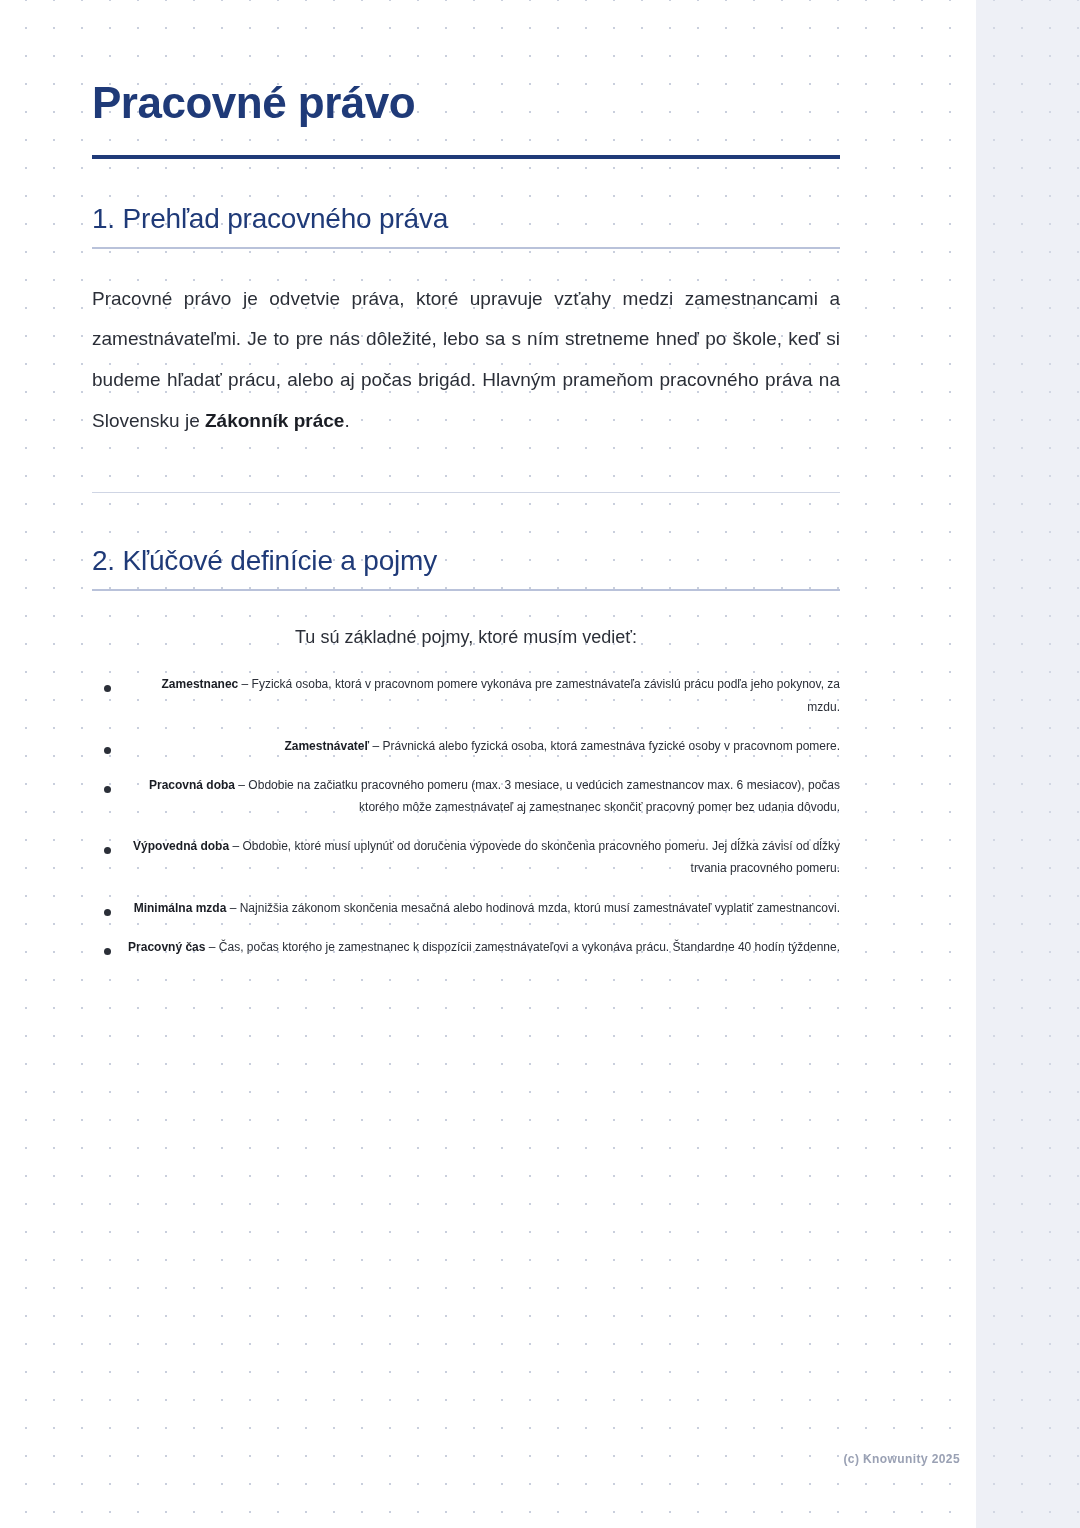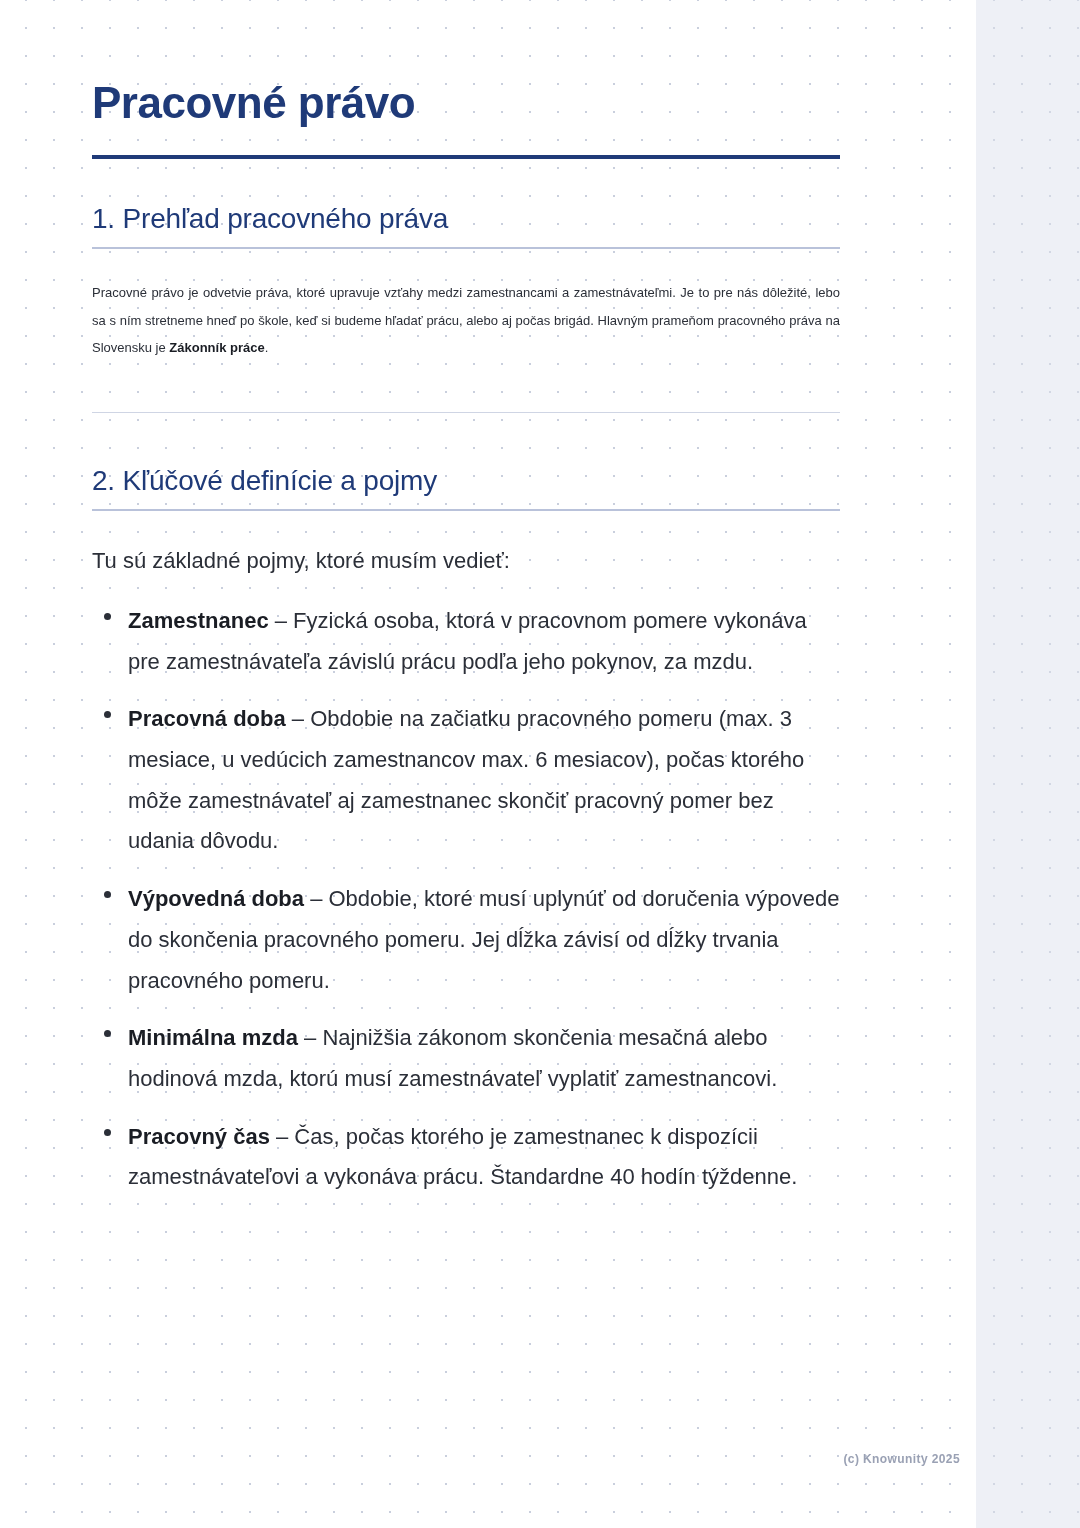--- a/index.html
+++ b/index.html
@@ -76,56 +76,58 @@
     letter-spacing: -0.2px;
   }
   .section-rule {
     height: 2px;
     background: #b9c2da;
     width: 100%;
     margin-bottom: 30px;
   }
 
   p.body-text {
-    font-size: 13px;
+    font-size: 19px;
     line-height: 2.15;
     color: #2b2f38;
     margin: 0;
     text-align: justify;
   }
   p.body-text.lead {
     margin-bottom: 0;
   }
 
   .divider {
     height: 1px;
     background: #cfd5e4;
     width: 100%;
     margin: 50px 0 52px 0;
   }
 
   .intro-line {
-    font-size: 22px;
+    font-size: 18px;
     color: #2b2f38;
     margin: 16px 0 20px 0;
     line-height: 1.8;
+    text-align: center;
   }
 
   ul.term-list {
     list-style: none;
     margin: 0;
     padding: 0;
   }
   ul.term-list > li {
     position: relative;
     padding-left: 36px;
     margin-bottom: 17px;
-    font-size: 22px;
+    font-size: 12px;
     line-height: 1.85;
     color: #2b2f38;
+    text-align: right;
   }
   ul.term-list > li::before {
     content: "";
     position: absolute;
     left: 12px;
     top: 12px;
     width: 7px;
     height: 7px;
     border-radius: 50%;
     background: #2b2f38;
@@ -170,20 +172,21 @@
 
     <div class="divider"></div>
 
     <h2 class="section-title">2. Kľúčové definície a pojmy</h2>
     <div class="section-rule"></div>
 
     <p class="intro-line">Tu sú základné pojmy, ktoré musím vedieť:</p>
 
     <ul class="term-list">
       <li><span class="term">Zamestnanec</span><span> – Fyzická osoba, ktorá v pracovnom pomere vykonáva pre zamestnávateľa závislú prácu podľa jeho pokynov, za mzdu.</span></li>
+      <li><span class="term">Zamestnávateľ</span><span> – Právnická alebo fyzická osoba, ktorá zamestnáva fyzické osoby v pracovnom pomere.</span></li>
       <li><span class="term">Pracovná doba</span><span> – Obdobie na začiatku pracovného pomeru (max. 3 mesiace, u vedúcich zamestnancov max. 6 mesiacov), počas ktorého môže zamestnávateľ aj zamestnanec skončiť pracovný pomer bez udania dôvodu.</span></li>
       <li><span class="term">Výpovedná doba</span><span> – Obdobie, ktoré musí uplynúť od doručenia výpovede do skončenia pracovného pomeru. Jej dĺžka závisí od dĺžky trvania pracovného pomeru.</span></li>
       <li><span class="term">Minimálna mzda</span><span> – Najnižšia zákonom skončenia mesačná alebo hodinová mzda, ktorú musí zamestnávateľ vyplatiť zamestnancovi.</span></li>
       <li><span class="term">Pracovný čas</span><span> – Čas, počas ktorého je zamestnanec k dispozícii zamestnávateľovi a vykonáva prácu. Štandardne 40 hodín týždenne.</span></li>
     </ul>
 
   </div>
 
   <div class="footer-credit">(c) Knowunity 2025</div>
 

